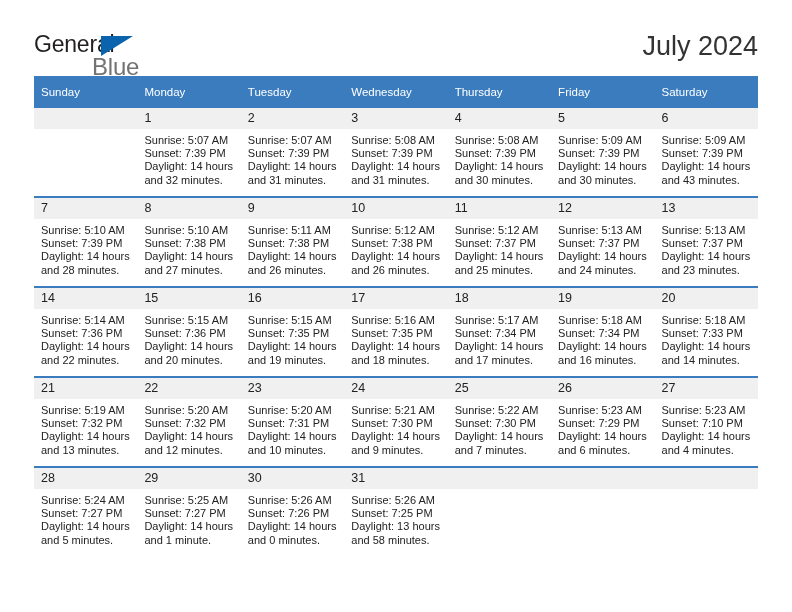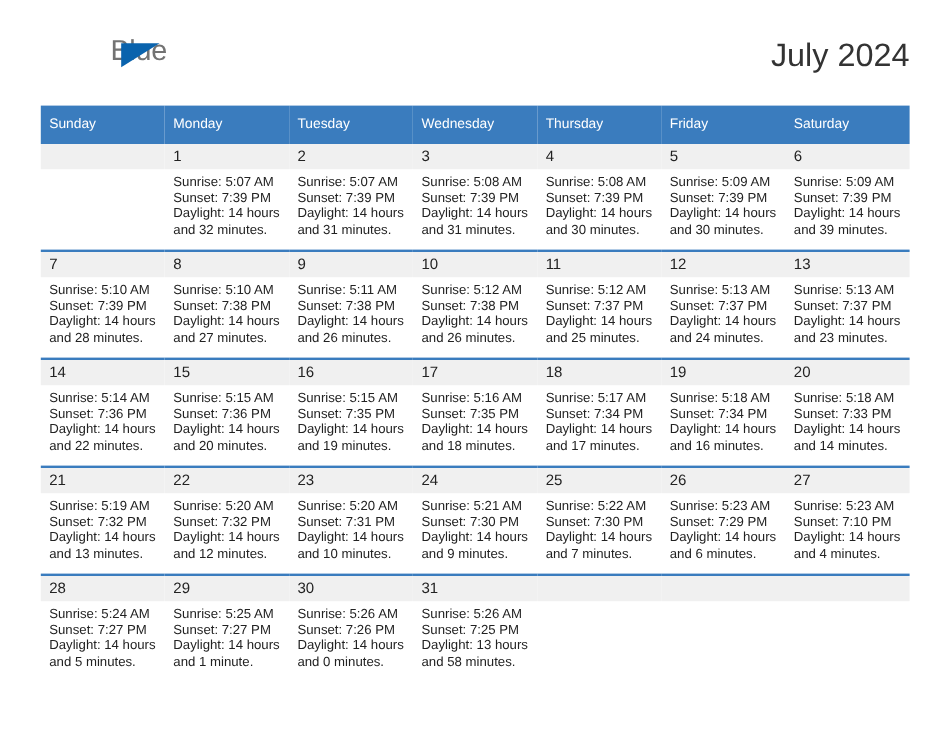--- a/index.html
+++ b/index.html
@@ -77,21 +77,21 @@
     color: #333333;
     line-height: 20px;
     margin: 6px 0 0 0;
   }
 
   
   table.cal {
     width: 724px;
     border-collapse: collapse;
     table-layout: fixed;
-    margin-top: 18px;
+    margin-top: 6px;
   }
   table.cal th {
     background: #3a7cbe;
     color: #ffffff;
     font-size: 11.5px;
     font-weight: normal;
     text-align: left;
     padding: 6px 0 6px 7px;
     height: 20px;
     vertical-align: middle;
@@ -133,20 +133,21 @@
   }
 </style>
 </head>
 <body>
 
 <div class="page">
 
   <div class="top">
 
     <div class="logo">
+      <span class="logo-general">General</span>
       <span class="logo-tri"></span>
       <span class="logo-blue">Blue</span>
     </div>
 
     <div class="titles">
       <h1 class="cal-title">July 2024</h1>
     </div>
 
   </div>
 
@@ -224,21 +225,21 @@
               </div>
             </div>
           </td>
           <td>
             <div class="cell">
               <div class="daynum">6</div>
               <div class="info">
                 <div>Sunrise: 5:09 AM</div>
                 <div>Sunset: 7:39 PM</div>
                 <div>Daylight: 14 hours</div>
-                <div>and 39 minutes.</div>
+                <div>and 43 minutes.</div>
               </div>
             </div>
           </td>
         </tr>
         <tr class="week">
           <td>
             <div class="cell">
               <div class="daynum">7</div>
               <div class="info">
                 <div>Sunrise: 5:10 AM</div>

